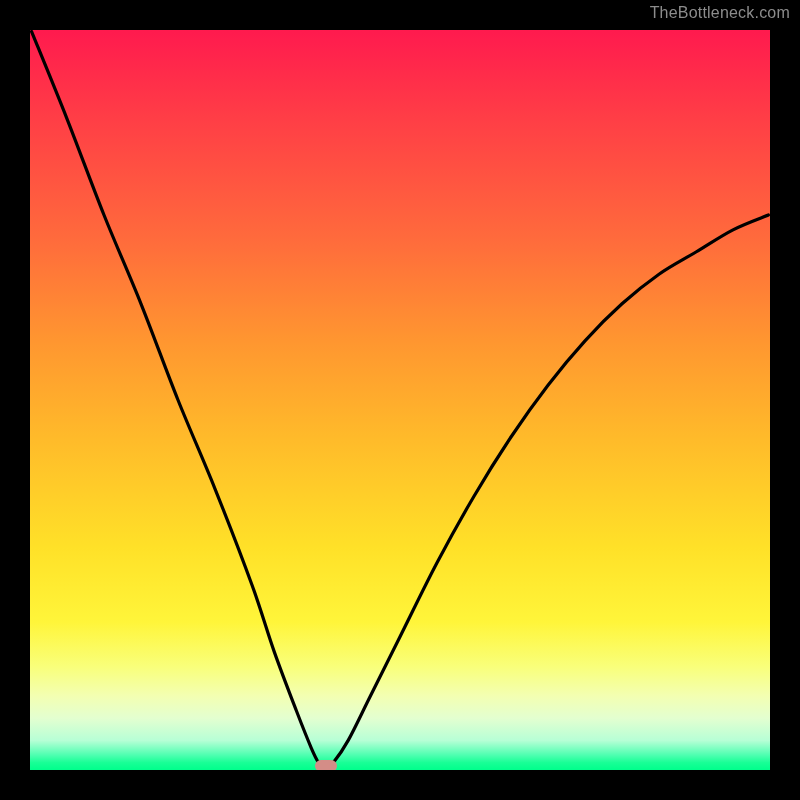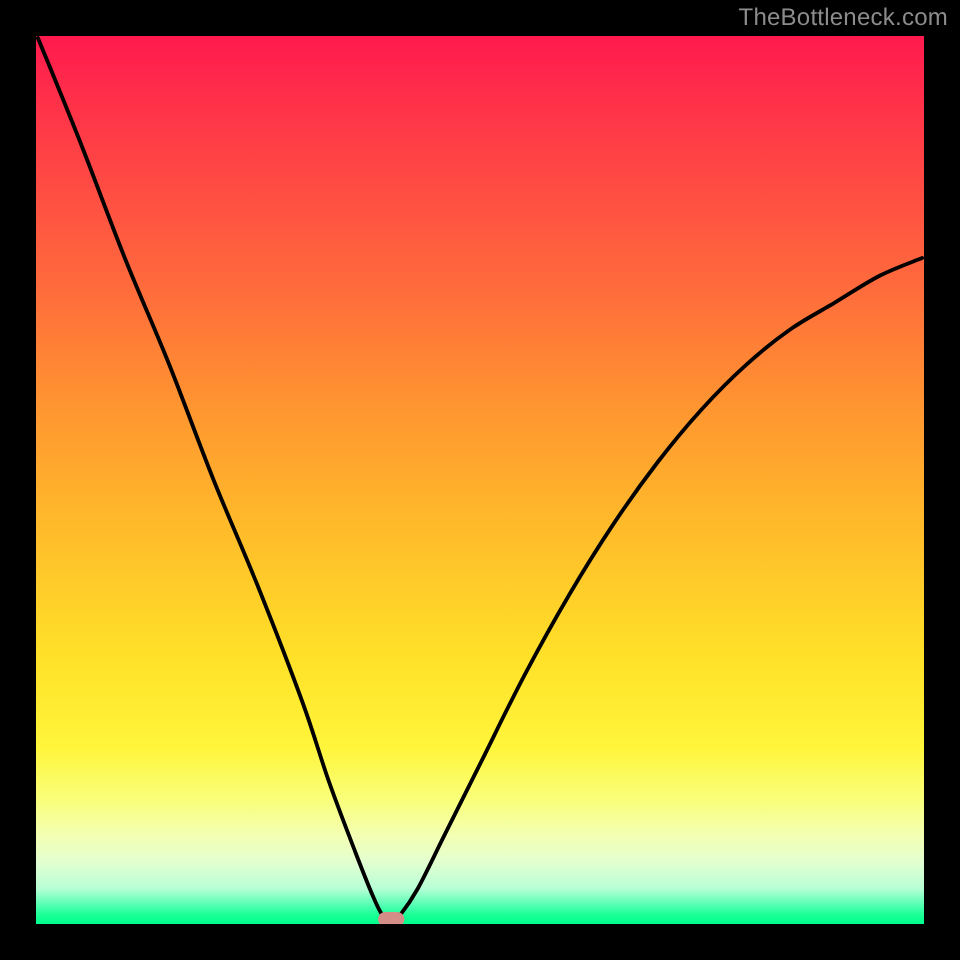--- a/index.html
+++ b/index.html
@@ -47,21 +47,21 @@
     width: 22px;
     height: 12px;
     border-radius: 6px;
     background: #d48d87;
   }
   .watermark {
     position: absolute;
     top: 4px;
     right: 10px;
     color: #8c8c8c;
-    font-size: 20px;
+    font-size: 16px;
     font-weight: 500;
     letter-spacing: 0.2px;
     user-select: none;
   }
   svg.curve {
     position: absolute;
     left: 0;
     top: 0;
     width: 740px;
     height: 740px;

